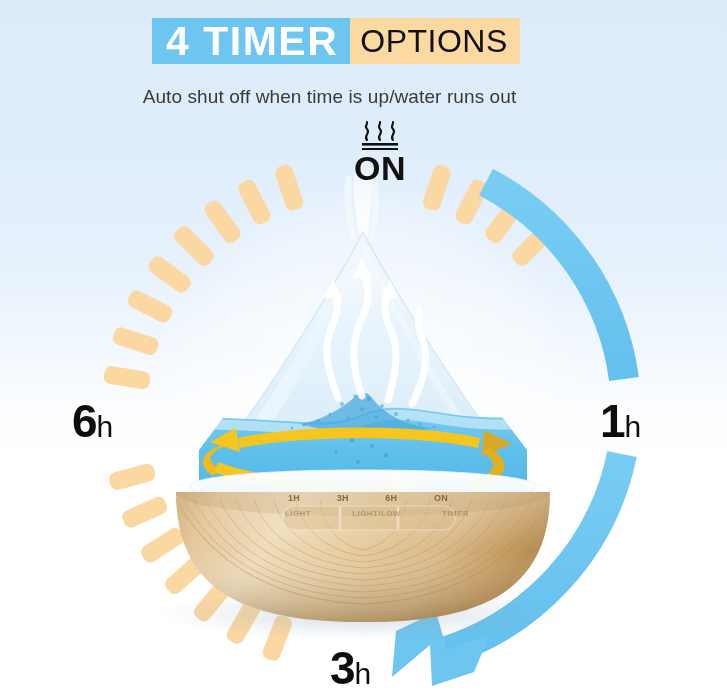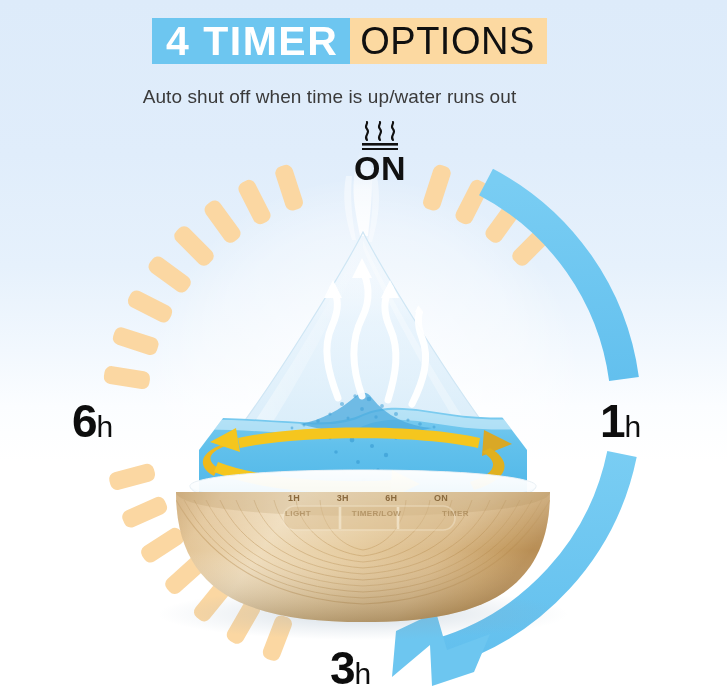--- a/index.html
+++ b/index.html
@@ -58,21 +58,21 @@
     line-height: 1;
   }
   .banner-orange {
     background: #fcd9a1;
     display: flex;
     align-items: center;
     padding: 0 12px 0 10px;
   }
   .banner-orange .txt {
     color: #101010;
-    font-size: 38px;
+    font-size: 32px;
     font-weight: 400;
     letter-spacing: 0.5px;
     line-height: 1;
   }
   .subtitle {
     position: absolute;
     top: 86px;
     left: 0;
     width: 659px;
     text-align: center;
@@ -398,21 +398,21 @@
 
   <div class="tick-row">
     <span>1H</span>
     <span>3H</span>
     <span>6H</span>
     <span>ON</span>
   </div>
 
   <div class="btn-row">
     <span class="btn-cap">LIGHT</span>
-    <span class="btn-cap">TIMER/LOW</span>
+    <span class="btn-cap">LIGHT/LOW</span>
     <span class="btn-cap">TIMER</span>
   </div>
 
   <div class="banner">
     <div class="banner-blue">
       <span class="txt">4 TIMER</span>
     </div>
     <div class="banner-orange">
       <span class="txt">OPTIONS</span>
     </div>

